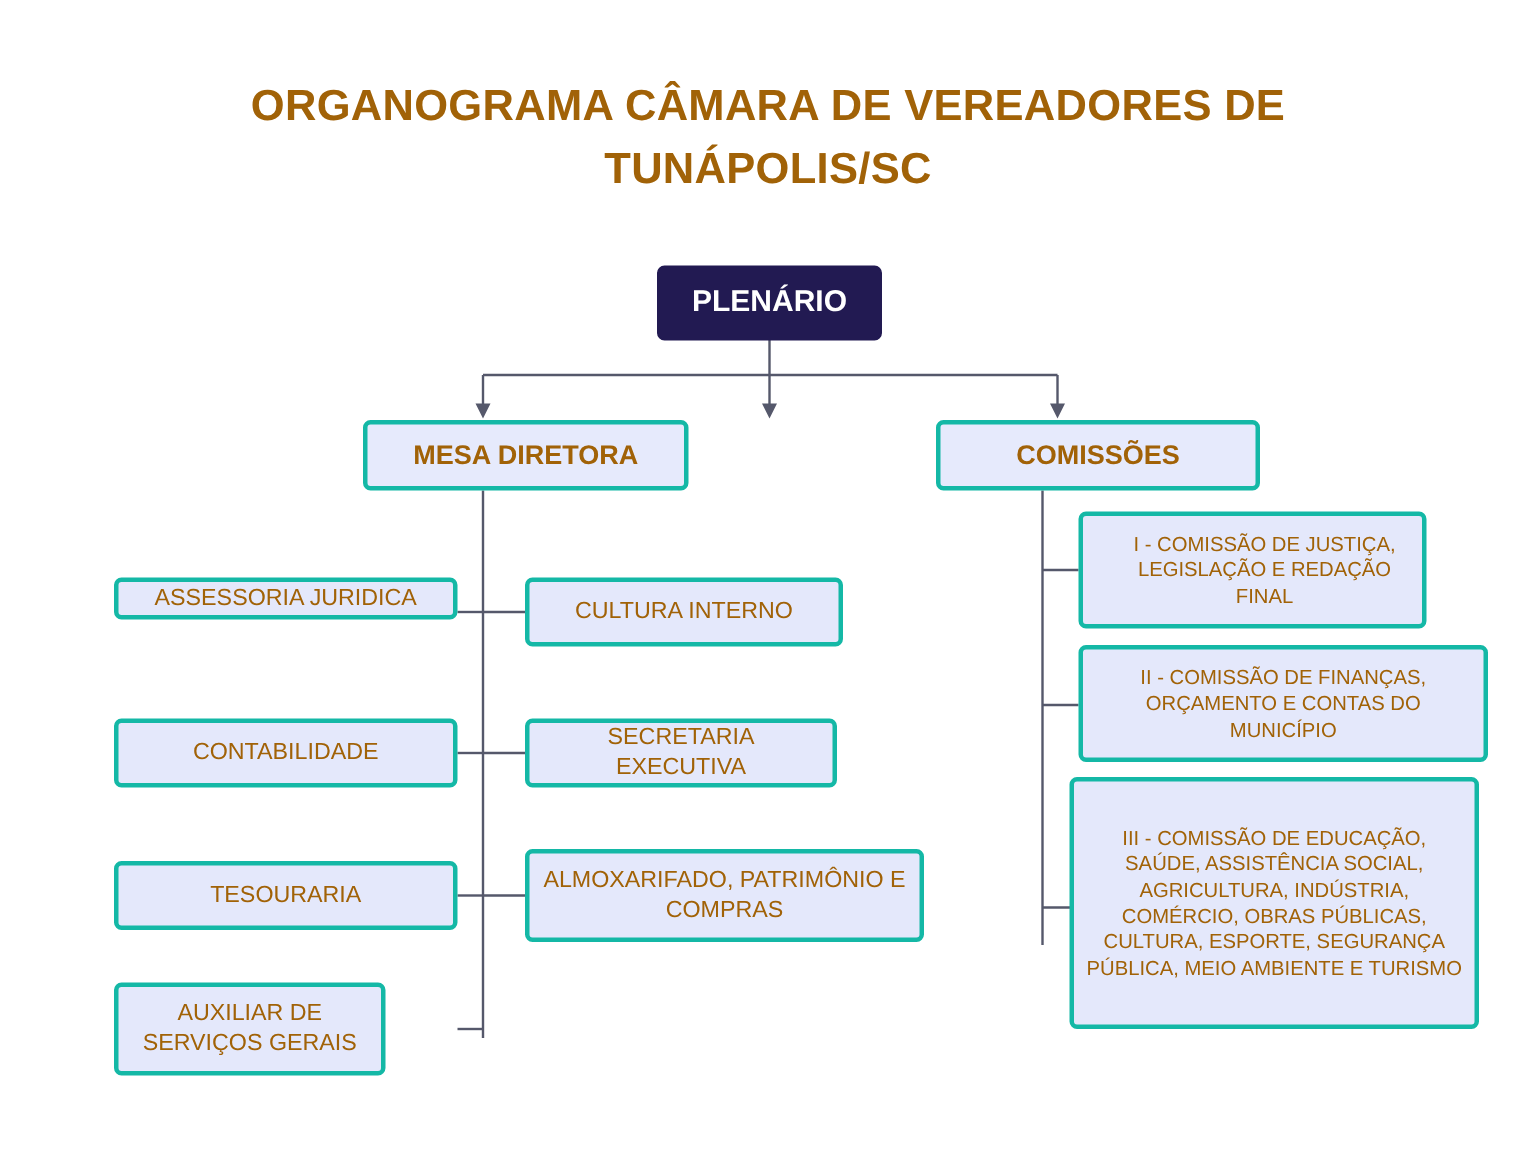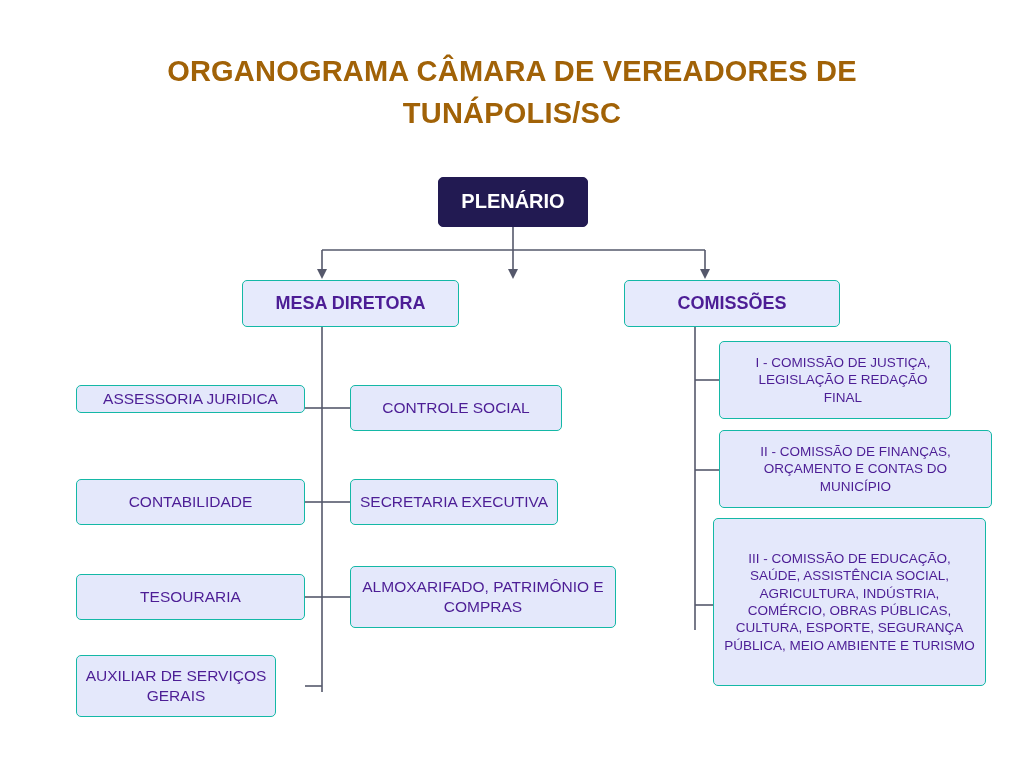--- a/index.html
+++ b/index.html
@@ -34,30 +34,30 @@
     text-align: center;
     font-size: 29px;
     font-weight: bold;
     line-height: 1.45;
     letter-spacing: 0.2px;
     color: #a16207;
   }
   .node {
     position: absolute;
     box-sizing: border-box;
-    border: 1px solid #14b8a6;
+    border: 3px solid #14b8a6;
     border-radius: 5px;
     background: #e4e8fb;
     display: flex;
     align-items: center;
     justify-content: center;
     text-align: center;
     padding: 4px 8px;
     line-height: 1.28;
-    color: #4c1d95;
+    color: #a16207;
   }
   .node.root {
     background: #221a52;
     border: 1px solid #221a52;
     color: #ffffff;
     font-weight: bold;
     font-size: 20px;
   }
   .node.level2 {
     font-weight: bold;
@@ -128,26 +128,26 @@
 
   <div class="node unit" style="left:76px; top:385px; width:229px; height:28px;text-align:right;">
     <span>ASSESSORIA JURIDICA</span>
   </div>
   <div class="node unit" style="left:76px; top:479px; width:229px; height:46px;">
     <span>CONTABILIDADE</span>
   </div>
   <div class="node unit" style="left:76px; top:574px; width:229px; height:46px;">
     <span>TESOURARIA</span>
   </div>
-  <div class="node unit" style="left:76px; top:655px; width:200px; height:62px;">
+  <div class="node unit" style="left:76px; top:655px; width:181px; height:62px;">
     <span>AUXILIAR DE SERVIÇOS GERAIS</span>
   </div>
 
   <div class="node unit" style="left:350px; top:385px; width:212px; height:46px;">
-    <span>CONTROLE SOCIAL</span>
+    <span>CULTURA INTERNO</span>
   </div>
   <div class="node unit" style="left:350px; top:479px; width:208px; height:46px;">
     <span>SECRETARIA EXECUTIVA</span>
   </div>
   <div class="node unit" style="left:350px; top:566px; width:266px; height:62px;">
     <span>ALMOXARIFADO, PATRIMÔNIO E COMPRAS</span>
   </div>
 
   <div class="node commission" style="left:719px; top:341px; width:232px; height:78px;padding-left:24px;">
     <span>I - COMISSÃO DE JUSTIÇA, LEGISLAÇÃO E REDAÇÃO FINAL</span>

